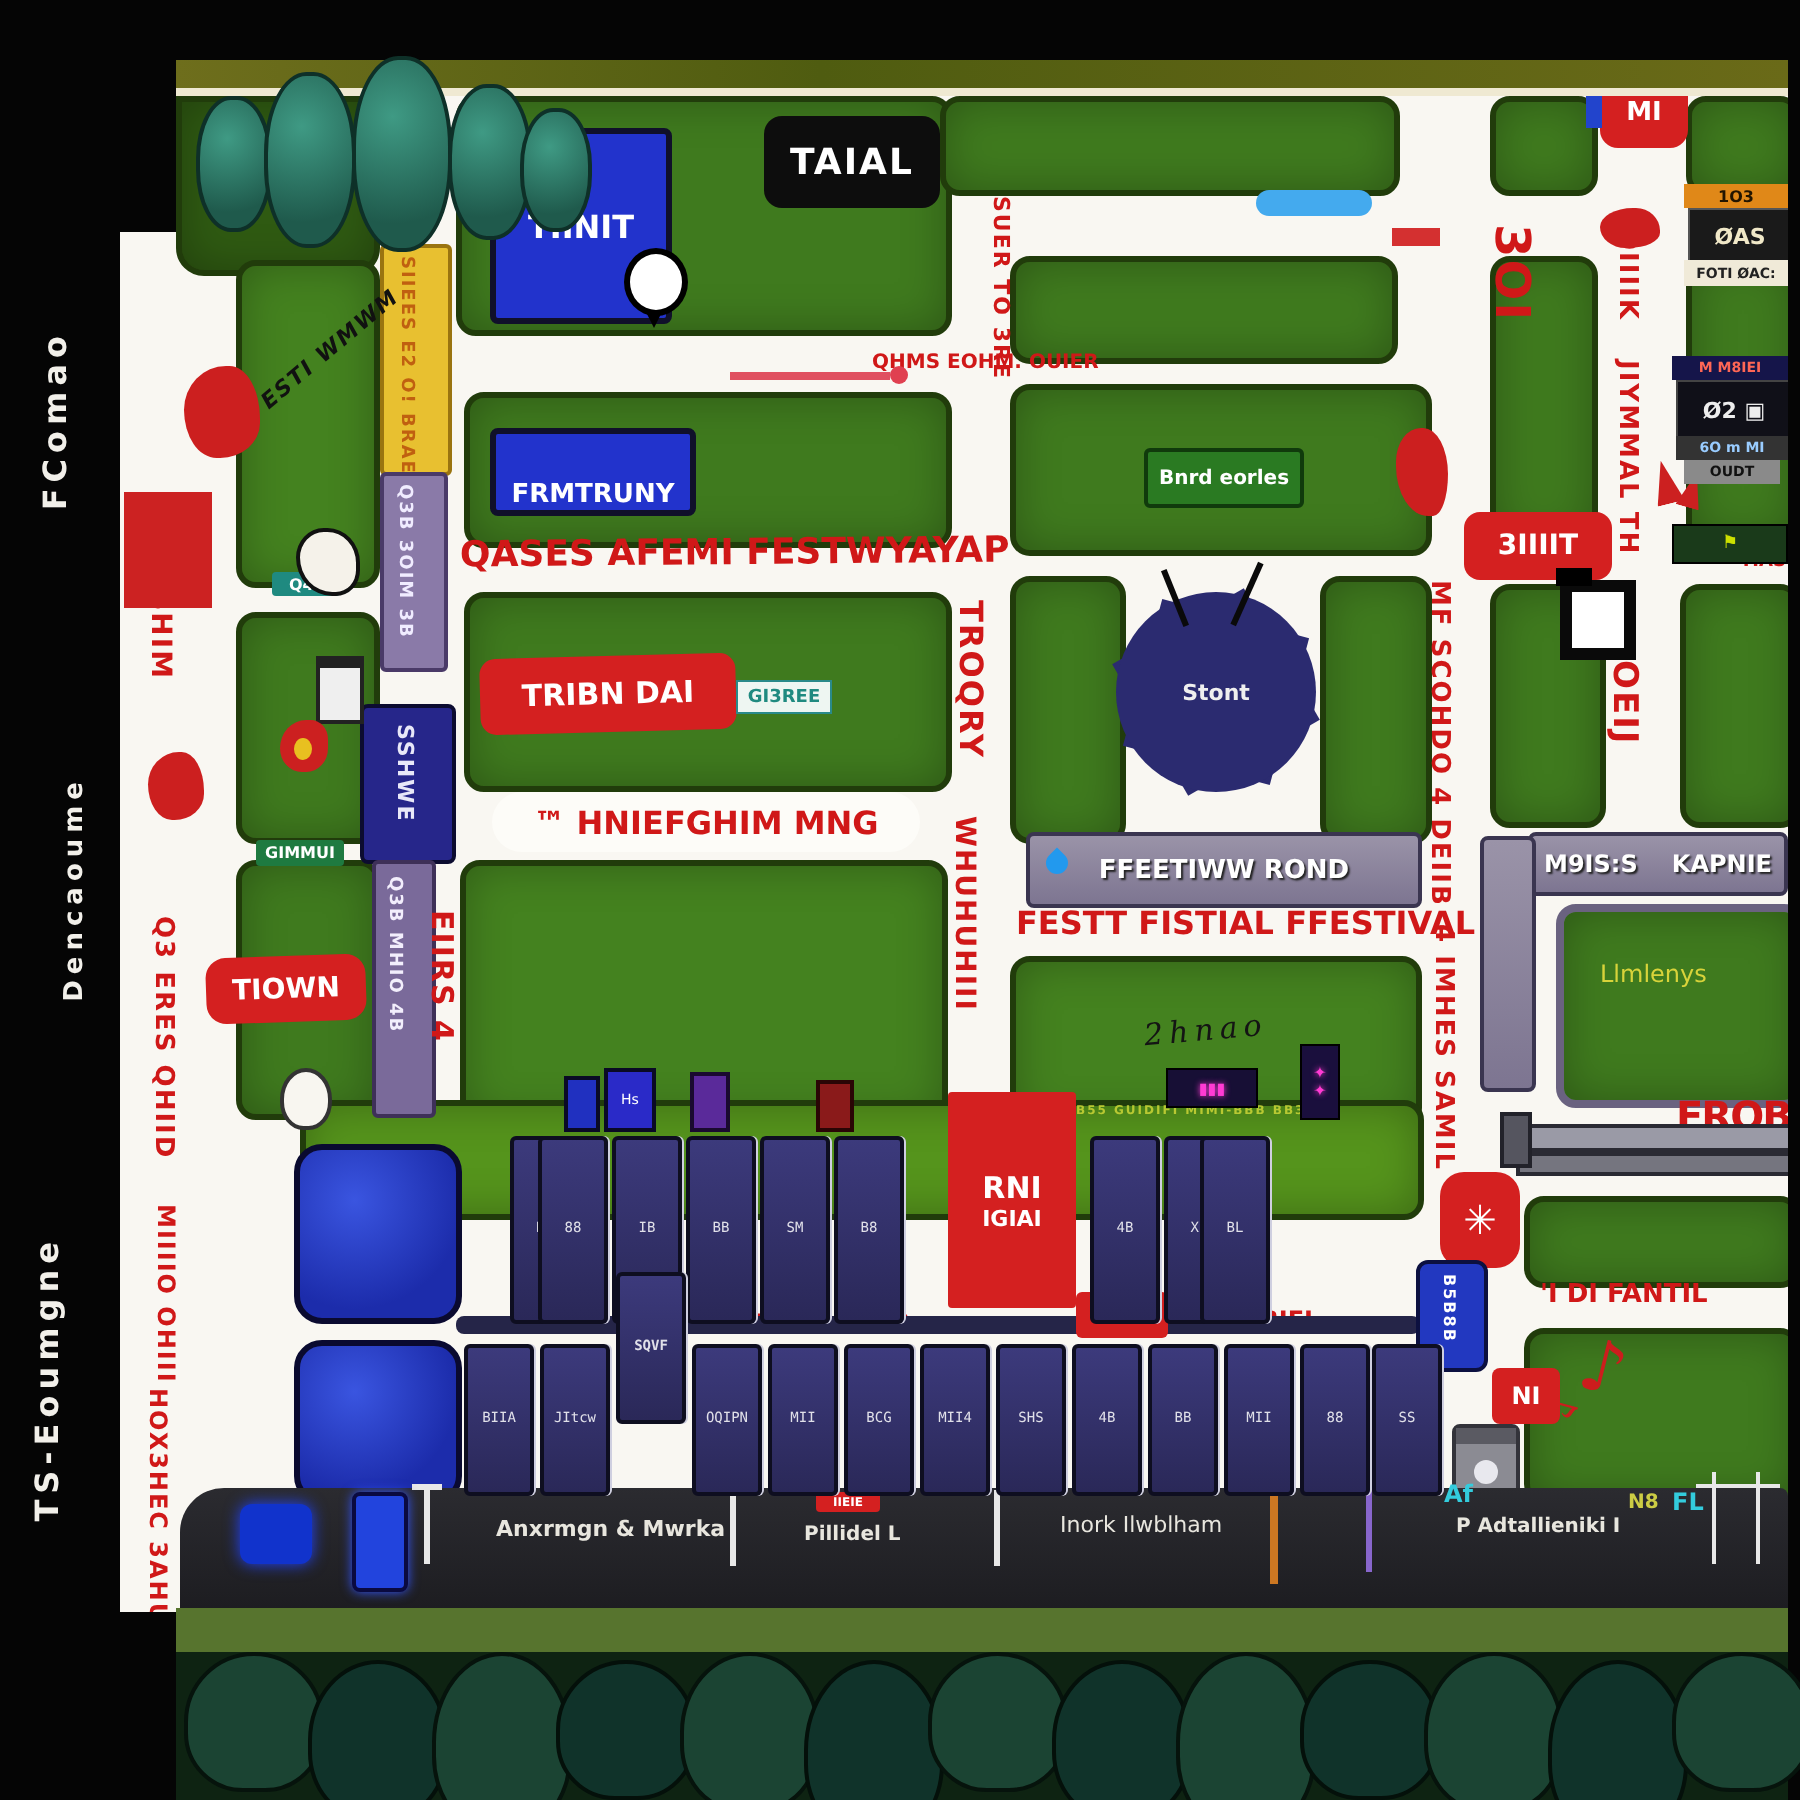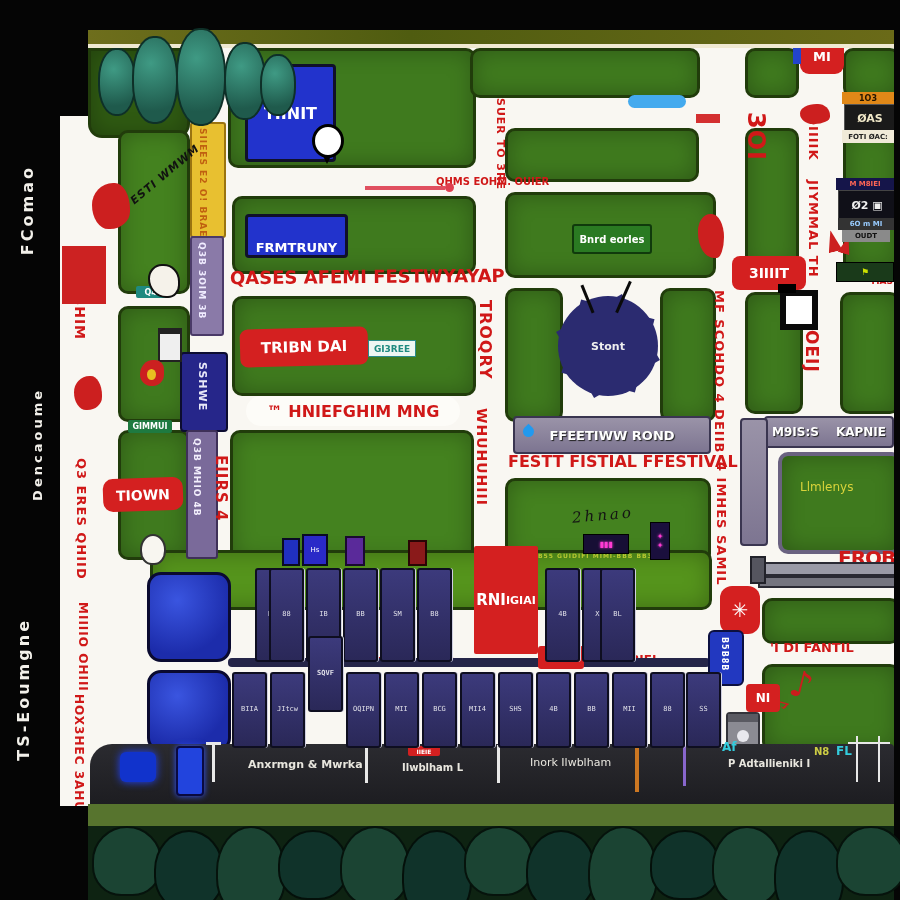--- a/index.html
+++ b/index.html
@@ -108,20 +108,23 @@
   </div>
   <span class="vred" style="left:212px;top:455px;font-size:15px;">EIIRS 4</span>
 
   <div class="box-blue" style="left:245px;top:64px;width:85px;height:92px;font-size:16px;">
     <span>TIINIT</span>
   </div>
   <div class="abs" style="left:312px;top:124px;width:30px;height:44px;">
     <div class="abs" style="left:0;top:0;width:26px;height:28px;background:#fff;border:3px solid #000;border-radius:50%;"></div>
     <div class="abs" style="left:11px;top:32px;width:8px;height:8px;background:#000;clip-path:polygon(50% 100%,0 0,100% 0);"></div>
   </div>
+  <div class="box-black" style="left:382px;top:58px;width:88px;height:46px;font-size:18px;letter-spacing:1px;">
+    <span>TAIAL</span>
+  </div>
   <div class="box-red" style="left:800px;top:38px;width:44px;height:36px;border-radius:9px;font-size:13px;">
     <span>MI</span>
   </div>
   <div class="abs" style="left:793px;top:42px;width:8px;height:22px;background:#2244cc;"></div>
   <div class="box-blue" style="left:245px;top:214px;width:97px;height:38px;font-size:13px;align-items:flex-end;">
     <span>FRMTRUNY</span>
   </div>
   <div class="sign-green" style="left:572px;top:224px;width:76px;height:26px;font-size:10px;">
     <span>Bnrd eorles</span>
   </div>
@@ -217,21 +220,21 @@
   </div>
   <div class="abs" style="left:282px;top:538px;width:14px;height:24px;background:#2030c0;border:2px solid #0a0a25;"></div>
   <div class="abs" style="left:302px;top:534px;width:22px;height:28px;background:#2a2ac8;border:2px solid #0a0a25;color:#fff;font-size:7px;display:flex;align-items:center;justify-content:center;">
     <span>Hs</span>
   </div>
   <div class="abs" style="left:345px;top:536px;width:16px;height:26px;background:#5a2a9a;border:2px solid #1a0a30;"></div>
   <div class="abs" style="left:408px;top:540px;width:15px;height:22px;background:#8a1a1a;border:2px solid #2a0505;"></div>
 
   <div class="bigbooth" style="left:147px;top:572px;width:78px;height:84px;"></div>
   <div class="bigbooth" style="left:147px;top:670px;width:78px;height:76px;"></div>
-  <div class="box-red" style="left:474px;top:546px;width:64px;height:108px;border-radius:2px;flex-direction:row;">
+  <div class="box-red" style="left:474px;top:546px;width:64px;height:108px;border-radius:2px;flex-direction:column;">
     <span style="font-size:15px;">RNI</span>
     <span style="font-size:11px;">IGIAI</span>
   </div>
   <div class="abs" style="left:228px;top:658px;width:482px;height:9px;background:#252548;border-radius:4px;"></div>
   <div class="box-red" style="left:538px;top:646px;width:46px;height:23px;border-radius:3px;font-size:11px;">
     <span>ZAIK</span>
   </div>
 
   <div class="abs" style="left:754px;top:556px;width:140px;height:34px;">
     <div class="abs" style="left:0;top:6px;width:140px;height:10px;background:#9a9aa6;border:2px solid #2a2a33;"></div>
@@ -271,21 +274,21 @@
   <div class="clrow" style="left:842px;top:230px;width:48px;height:12px;background:#8a8a8a;color:#111;font-size:7px;">
     <span>OUDT</span>
   </div>
   <div class="clrow" style="left:836px;top:262px;width:56px;height:18px;background:#1a3a1a;border:1px solid #000;color:#cce000;font-size:9px;">⚑</div>
 
   <div class="abs" style="left:90px;top:744px;width:804px;height:64px;background:linear-gradient(180deg,#2b2b30,#1c1c20);border-radius:22px 4px 4px 4px;"></div>
   <span class="tinytxt" style="left:248px;top:758px;color:#e8e6de;font-size:11px;font-weight:bold;">Anxrmgn &amp; Mwrka</span>
   <div class="box-red" style="left:408px;top:746px;width:32px;height:10px;border-radius:2px;font-size:6px;">
     <span>IIEIE</span>
   </div>
-  <span class="tinytxt" style="left:402px;top:762px;color:#e8e6de;font-size:10px;font-weight:bold;">Ilwblham L</span>
+  <span class="tinytxt" style="left:402px;top:762px;color:#e8e6de;font-size:10px;font-weight:bold;">Pillidel L</span>
   <span class="tinytxt" style="left:530px;top:756px;color:#e8e6de;font-size:11px;font-weight:normal;">Inork Ilwblham</span>
   <span class="tinytxt" style="left:728px;top:758px;color:#e8e6de;font-size:10px;font-weight:bold;">P Adtallieniki I</span>
   <span class="tinytxt" style="left:722px;top:740px;color:#33ccdd;font-size:12px;font-weight:bold;">Af</span>
   <span class="tinytxt" style="left:814px;top:746px;color:#cccc44;font-size:10px;font-weight:bold;">N8</span>
   <span class="tinytxt" style="left:836px;top:744px;color:#33ccdd;font-size:12px;font-weight:bold;">FL</span>
   <div class="lamp" style="left:212px;top:742px;width:3px;height:40px;"></div>
   <div class="lamp" style="left:206px;top:742px;width:15px;height:3px;"></div>
   <div class="lamp" style="left:365px;top:745px;width:3px;height:38px;"></div>
   <div class="lamp" style="left:359px;top:745px;width:15px;height:3px;"></div>
   <div class="lamp" style="left:497px;top:745px;width:3px;height:38px;"></div>

